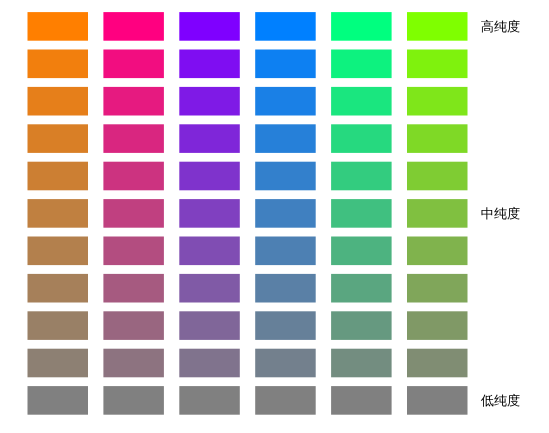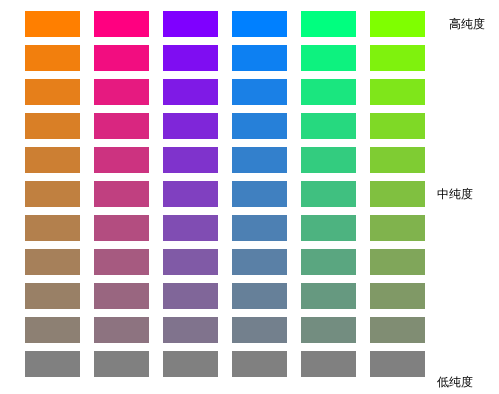--- a/index.html
+++ b/index.html
@@ -55,23 +55,23 @@
 
   .axis-label {
     position: absolute;
     left: 437px;
     font-size: 12px;
     line-height: 14px;
     color: #000000;
     white-space: nowrap;
     letter-spacing: 0px;
   }
-  .label-high   { top: 17px; margin-left: 12px; }
+  .label-high   { top: 17px; }
   .label-medium { top: 187px; }
-  .label-low    { top: 375px; }
+  .label-low    { top: 357px; }
 </style>
 </head>
 <body>
 
 <div id="chart-area">
 
   <div class="swatch-grid">
       <div class="swatch-row"><div class="swatch" style="background-color: rgb(255, 127, 0);"></div><div class="swatch" style="background-color: rgb(255, 0, 128);"></div><div class="swatch" style="background-color: rgb(127, 0, 255);"></div><div class="swatch" style="background-color: rgb(0, 128, 255);"></div><div class="swatch" style="background-color: rgb(0, 255, 127);"></div><div class="swatch" style="background-color: rgb(127, 255, 0);"></div></div>
       <div class="swatch-row"><div class="swatch" style="background-color: rgb(242, 127, 13);"></div><div class="swatch" style="background-color: rgb(242, 13, 128);"></div><div class="swatch" style="background-color: rgb(127, 13, 242);"></div><div class="swatch" style="background-color: rgb(13, 128, 242);"></div><div class="swatch" style="background-color: rgb(13, 242, 127);"></div><div class="swatch" style="background-color: rgb(127, 242, 13);"></div></div>
       <div class="swatch-row"><div class="swatch" style="background-color: rgb(230, 127, 26);"></div><div class="swatch" style="background-color: rgb(230, 26, 128);"></div><div class="swatch" style="background-color: rgb(127, 26, 230);"></div><div class="swatch" style="background-color: rgb(26, 128, 230);"></div><div class="swatch" style="background-color: rgb(26, 230, 127);"></div><div class="swatch" style="background-color: rgb(127, 230, 26);"></div></div>

